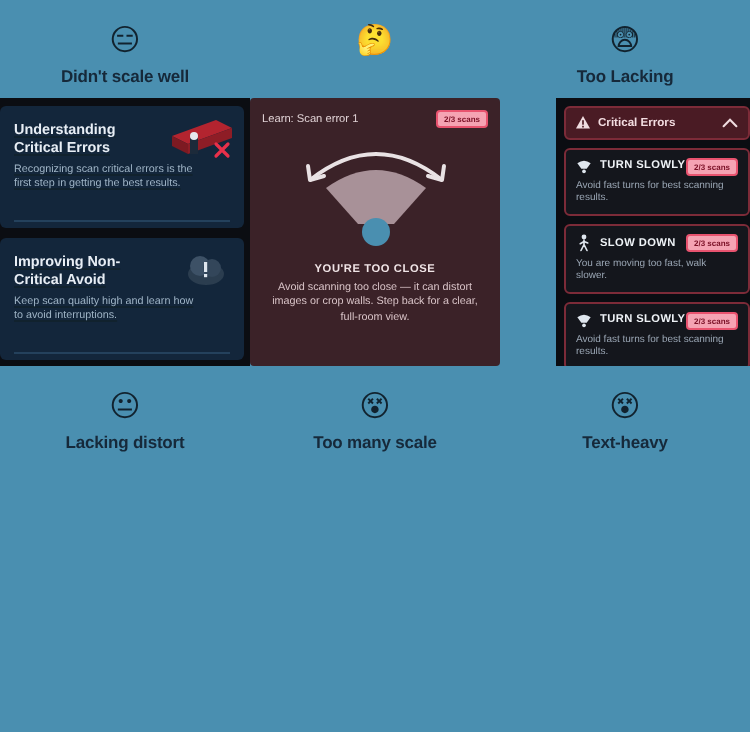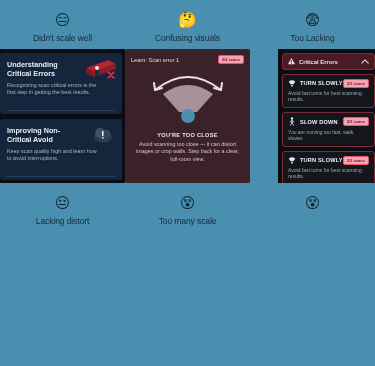--- a/index.html
+++ b/index.html
@@ -11,21 +11,21 @@
   }
   .grid {
     width:375px; height:366px;
     display:grid;
     grid-template-columns:125px 125px 125px;
     grid-template-rows:183px 183px;
   }
   .cell { position:relative; width:125px; height:183px; overflow:hidden; }
   .emoji { text-align:center; font-size:15px; line-height:16px; padding-top:12px;
            font-family:"DejaVu Sans", sans-serif; }
-  .cap { text-align:center; font-size:8.5px; font-weight:normal; color:#16293a;
+  .cap { text-align:center; font-size:8.5px; font-weight:bold; color:#16293a;
          letter-spacing:-0.1px; margin-top:5px; }
 
   
   .phone { position:absolute; left:0; width:125px; overflow:hidden; }
 
   
   .p1 { top:49px; height:134px; background:#0b0d12; padding:4px 3px 0 0; }
   .p1card { background:#13263b; border-radius:3px; margin:0 0 5px 0; padding:7px 7px 8px 7px;
             position:relative; overflow:hidden; height:61px;text-decoration:underline; }
   .p1title { font-size:7.2px; font-weight:bold; color:#e8eef5; line-height:9px; width:70px; }
@@ -97,21 +97,20 @@
         <div class="p1title">Improving Non-Critical Avoid</div>
         <div class="p1body">Keep scan quality high and learn how to avoid interruptions.</div>
         <div class="p1rule"></div>
       </div>
 
     </div>
   </div>
 
   <div class="cell">
     <div class="emoji">🤔</div>
-    <div class="cap">Confusing visuals</div>
 
     <div class="phone p2">
       <div class="p2top">
         <div class="p2lbl">Learn: Scan error 1</div>
         <div class="badge">2/3 scans</div>
       </div>
 
       <div class="p2art">
         <svg width="86" height="58" viewBox="0 0 86 58">
           <path d="M10 22 Q43 -4 76 22" stroke="#e9e2e4" stroke-width="2" fill="none"></path>
@@ -201,16 +200,17 @@
   </div>
 
   <div class="cell">
     <div class="emoji">😵</div>
     <div class="cap">Too many scale</div>
 
   </div>
 
   <div class="cell">
     <div class="emoji">😵</div>
+    <div class="cap">Text-heavy</div>
 
   </div>
 
 </div>
 
 </body></html>

